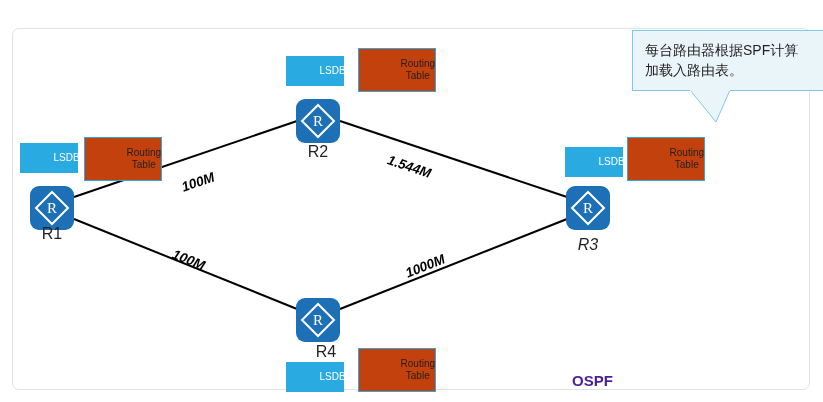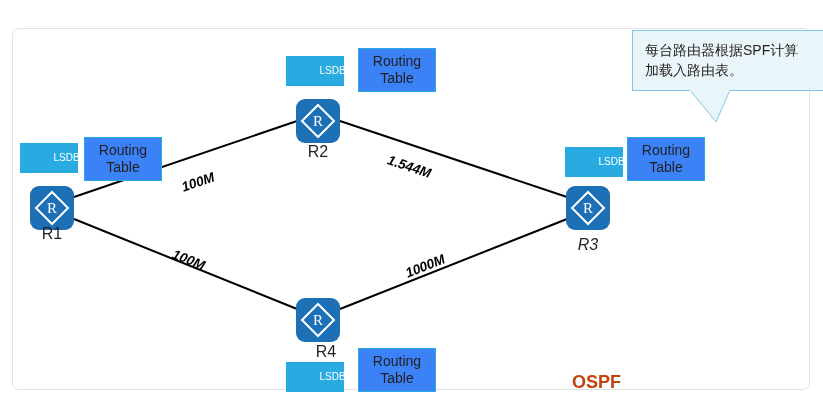--- a/index.html
+++ b/index.html
@@ -50,26 +50,26 @@
     font-size:10px;
     line-height:1;
     display:flex;align-items:center;justify-content:center;
     box-sizing:border-box;
     padding-left:35px;
   }
 
   
   .rtbox{
     position:absolute;
-    background:#3b82f6;
+    background:#c2410c;
     border:1.3px solid #29abe2;
     color:#231f20;
-    font-size:14px;
+    font-size:10px;
     line-height:1.22;
-    display:flex;align-items:center;justify-content:center;
+    display:flex;align-items:center;justify-content:flex-end;
     text-align:center;
     box-sizing:border-box;
   }
 
   
   .speed{
     position:absolute;
     font-size:13.5px;
     font-weight:bold;
     font-style:italic;
@@ -91,23 +91,23 @@
     white-space:nowrap;
   }
   .callout-tail{
     position:absolute;
     width:0;height:0;
   }
   .callout-tail svg{display:block;}
 
   .ospf{
     position:absolute;
-    font-size:18px;
+    font-size:15px;
     font-weight:bold;
-    color:#c2410c;
+    color:#4c1d95;
     white-space:nowrap;
   }
 </style>
 </head>
 <body>
 
 <div id="stage">
 
   <div class="panel"></div>
 

